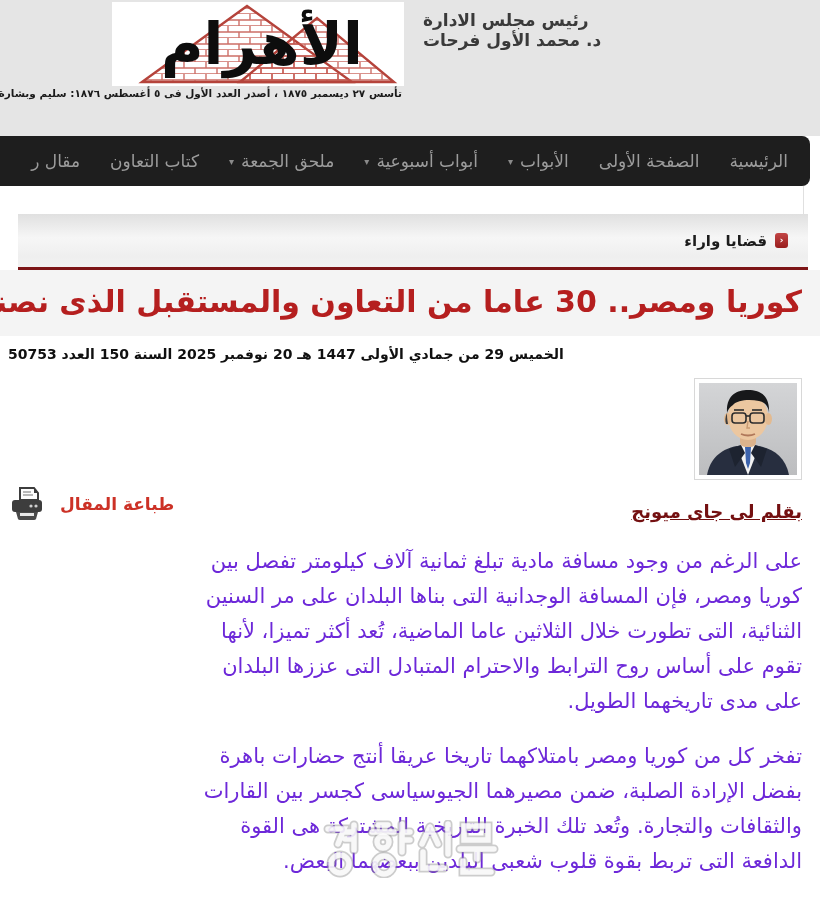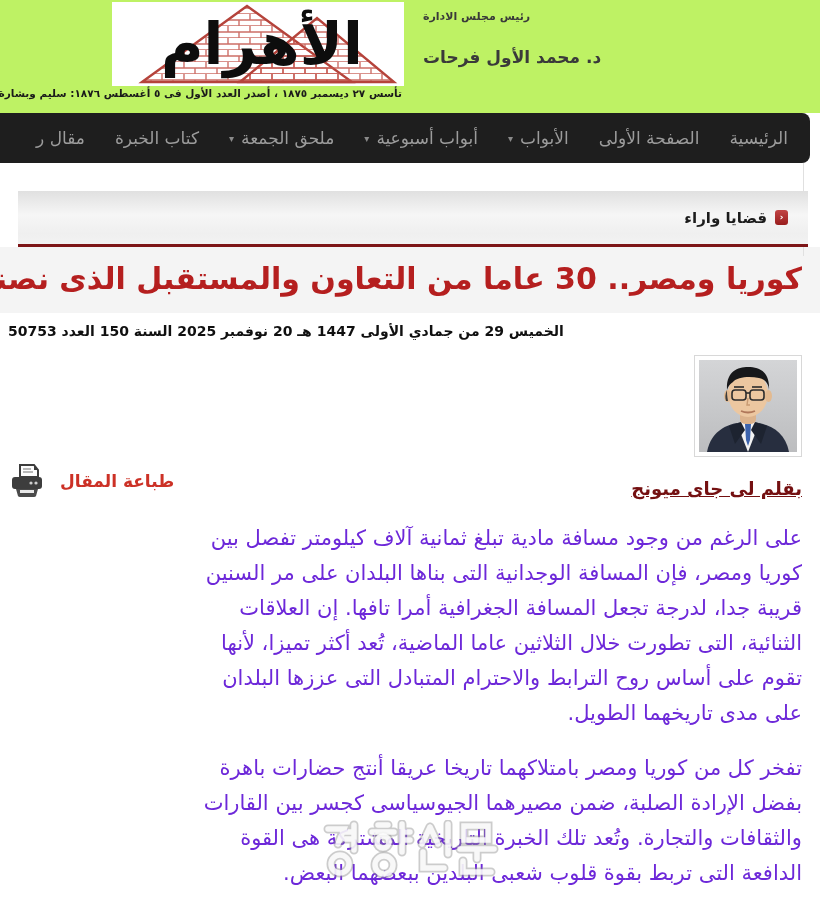--- a/index.html
+++ b/index.html
@@ -1,26 +1,26 @@
 <!DOCTYPE html>
 <html dir="rtl" lang="ar"><head>
 <meta charset="utf-8">
 <style>
   * { margin:0; padding:0; box-sizing:border-box; }
   html,body { background:#fff; }
   body { font-family:"DejaVu Sans", sans-serif; }
   .page { position:relative; width:820px; height:902px; background:#fff; overflow:hidden; }
 
   
-  .masthead { position:relative; height:113px; background:#bef264; }
+  .masthead { position:relative; height:136px; background:#e5e5e5; }
   .logo-wrap { position:absolute; left:112px; top:2px; width:292px; height:84px; cursor:pointer; }
   .founded { position:absolute; left:10px; top:87px; width:392px; text-align:center;
              font-size:10.5px; font-weight:bold; color:#1a1a1a; white-space:nowrap; }
   .chairman { position:absolute; left:423px; top:10px; text-align:left; color:#3a3a3a; }
-  .chairman .line1 { font-size:11px; font-weight:600; margin-bottom:24px; }
+  .chairman .line1 { font-size:17px; font-weight:600; }
   .chairman .line2 { font-size:17px; font-weight:600; }
   .right-edge { position:absolute; right:16px; top:0; width:1px; height:256px; background:#e0e0e0; }
 
   
   .nav { height:50px; margin-left:0; margin-right:10px; background:#1e1e1e;
          border-radius:0 8px 8px 0; display:flex; align-items:center; gap:30px;
          padding:0 22px; overflow:hidden; white-space:nowrap; position:relative; z-index:2; }
   .nav-item { color:#9c9c9c; font-size:17px; display:flex; align-items:center; gap:7px;
               cursor:pointer; flex:0 0 auto; }
   .nav-item .caret { font-size:10px; color:#8a8a8a; }
@@ -115,21 +115,21 @@
       </div>
       <div class="nav-item">
         <span>أبواب أسبوعية</span>
         <span class="caret">▾</span>
       </div>
       <div class="nav-item">
         <span>ملحق الجمعة</span>
         <span class="caret">▾</span>
       </div>
       <div class="nav-item">
-        <span>كتاب الخبرة</span>
+        <span>كتاب التعاون</span>
       </div>
       <div class="nav-item">
         <span>مقال ر</span>
       </div>
     </nav>
 
   <div class="band">
     <span class="band-icon">‹</span>
     <span class="band-title">قضايا واراء</span>
   </div>
@@ -195,21 +195,20 @@
         <path d="M8,25 H30 L28,32 Q27.5,33 26,33 H12 Q10.5,33 10,32 Z" fill="#4a4a4a"></path>
         <rect x="12" y="26" width="14" height="3" fill="#e8e8e8"></rect>
       </svg>
     </div>
   </div>
 
   <div class="article-body">
       <div class="para">
         <div class="bodyline">على الرغم من وجود مسافة مادية تبلغ ثمانية آلاف كيلومتر تفصل بين</div>
         <div class="bodyline">كوريا ومصر، فإن المسافة الوجدانية التى بناها البلدان على مر السنين</div>
-        <div class="bodyline">قريبة جدا، لدرجة تجعل المسافة الجغرافية أمرا تافها. إن العلاقات</div>
         <div class="bodyline">الثنائية، التى تطورت خلال الثلاثين عاما الماضية، تُعد أكثر تميزا، لأنها</div>
         <div class="bodyline">تقوم على أساس روح الترابط والاحترام المتبادل التى عززها البلدان</div>
         <div class="bodyline">على مدى تاريخهما الطويل.</div>
       </div>
       <div class="para">
         <div class="bodyline">تفخر كل من كوريا ومصر بامتلاكهما تاريخا عريقا أنتج حضارات باهرة</div>
         <div class="bodyline">بفضل الإرادة الصلبة، ضمن مصيرهما الجيوسياسى كجسر بين القارات</div>
         <div class="bodyline">والثقافات والتجارة. وتُعد تلك الخبرة التاريخية المشتركة هى القوة</div>
         <div class="bodyline">الدافعة التى تربط بقوة قلوب شعبى البلدين ببعضهما البعض.</div>
       </div>

